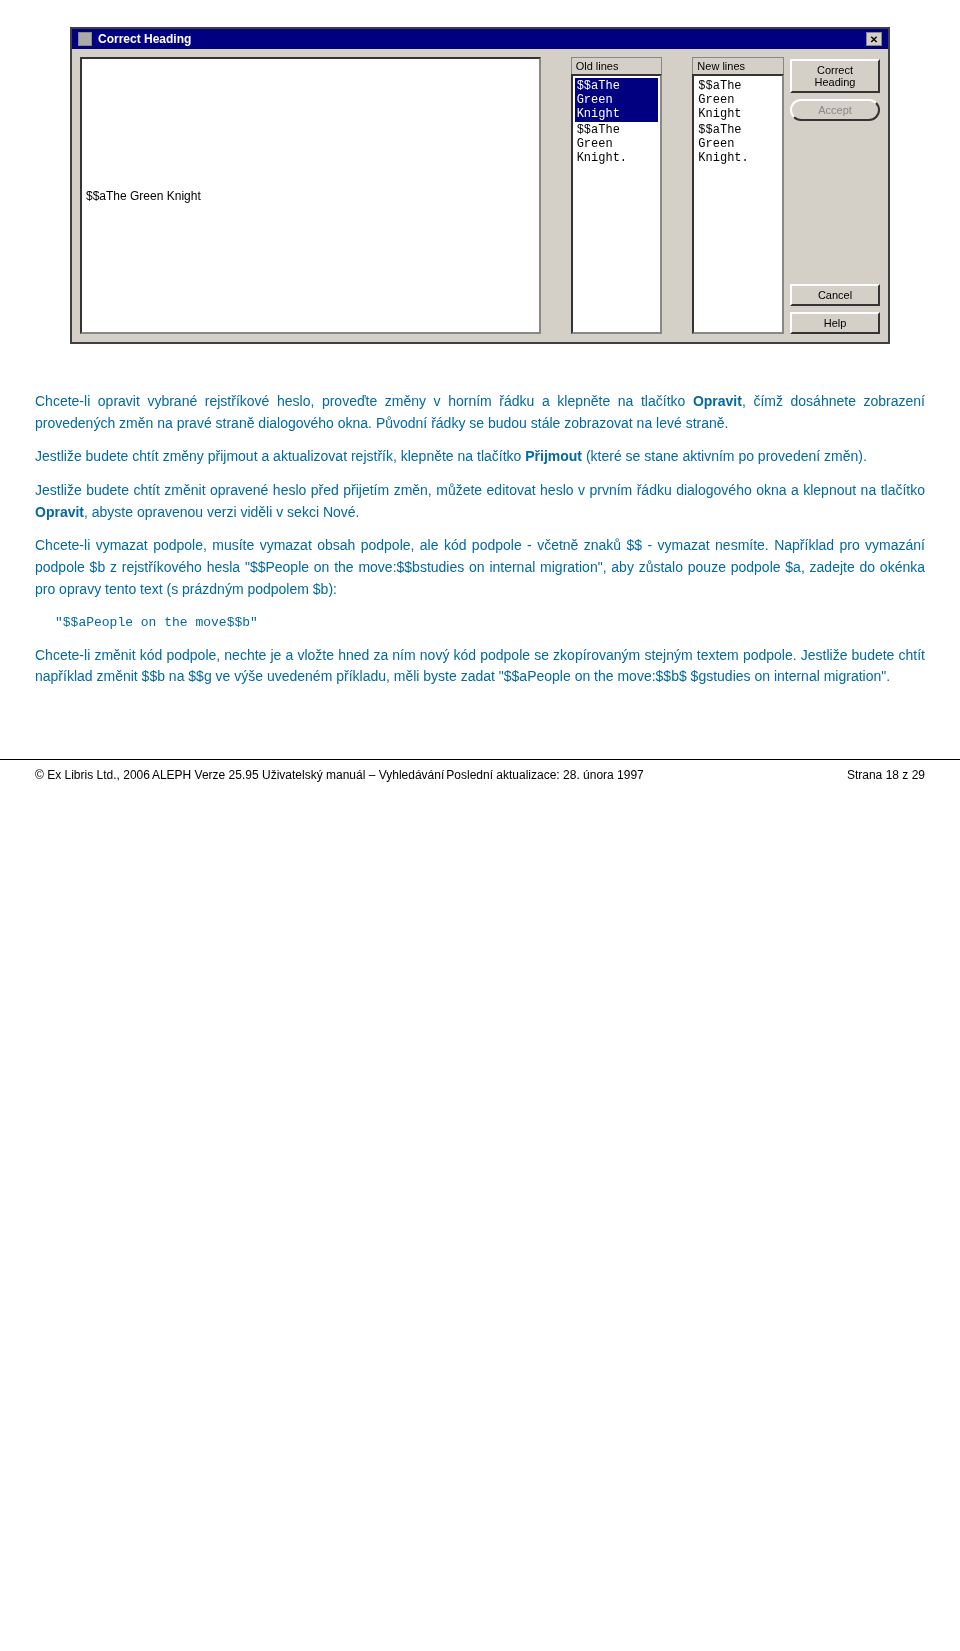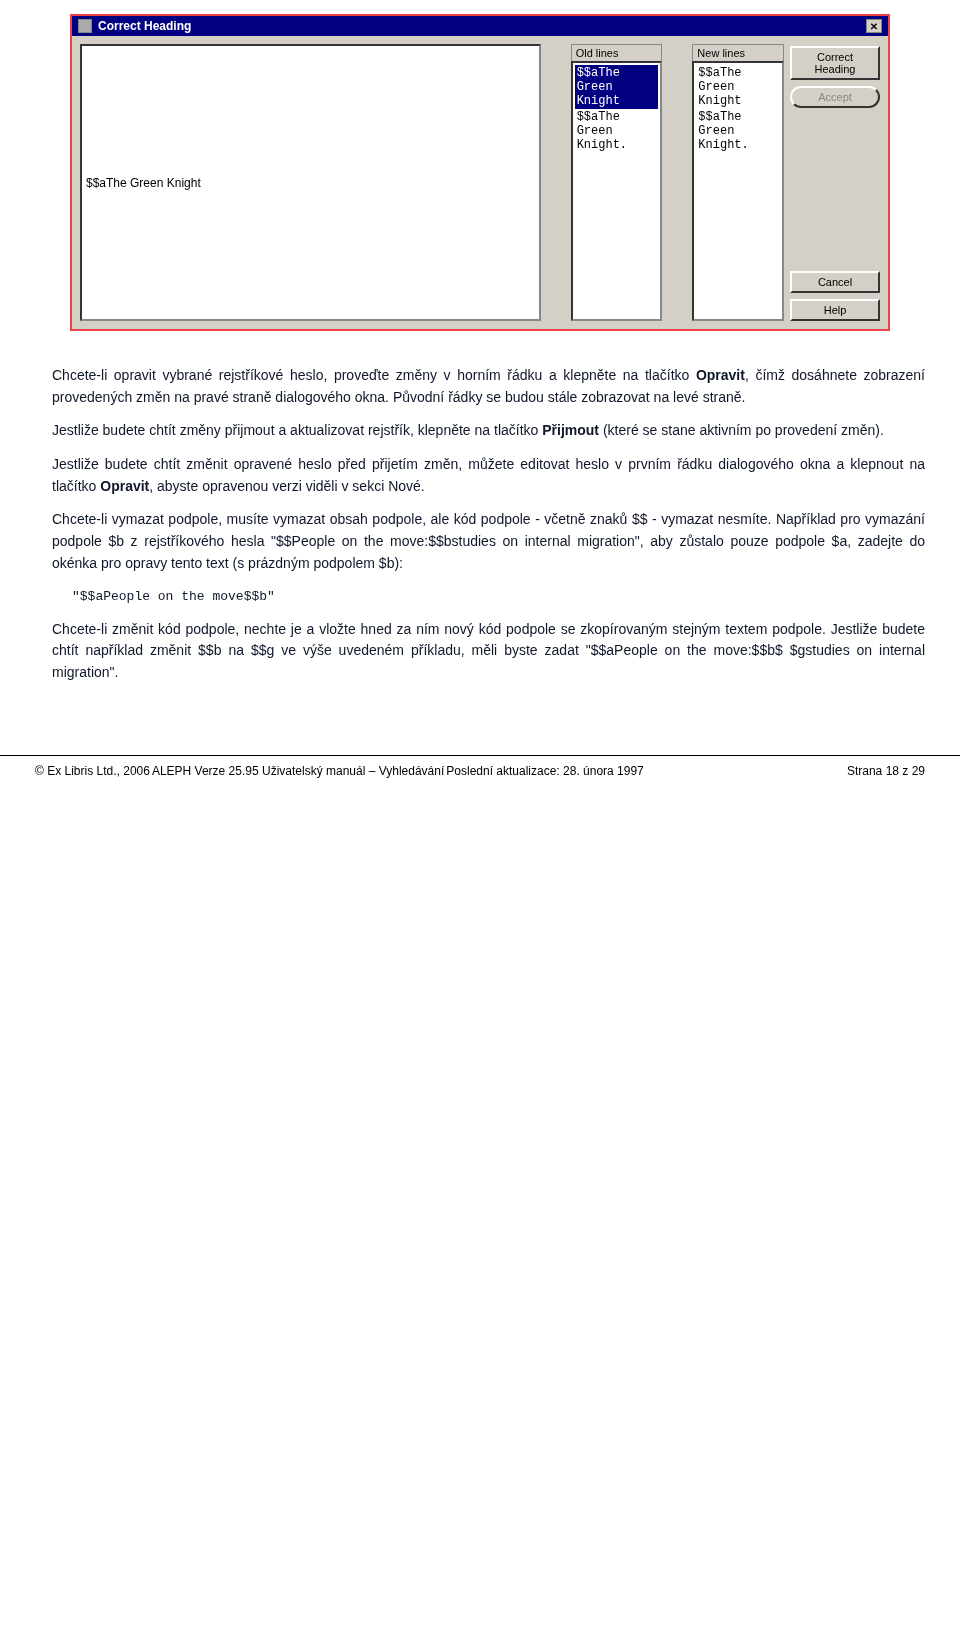--- a/index.html
+++ b/index.html
@@ -7,23 +7,23 @@
       font-family: Arial, sans-serif;
       font-size: 14px;
       background: #ffffff;
       color: #000000;
       width: 960px;
       min-height: 1651px;
     }
 
     
     .dialog-outer {
-      margin: 14px auto;
+      margin: 27px auto;
       width: 820px;
-      border: 2px solid #ef4444;
+      border: 2px solid #404040;
       background: #d4d0c8;
       font-family: "MS Sans Serif", Arial, sans-serif;
       font-size: 12px;
     }
     .dialog-titlebar {
       background: #000080;
       color: #ffffff;
       padding: 3px 6px;
       display: flex;
       align-items: center;
@@ -139,22 +139,21 @@
       border-radius: 11px;
     }
     .spacer { flex: 1; }
 
     
     .doc-content {
       padding: 20px 35px;
       font-family: Arial, sans-serif;
       font-size: 14px;
       line-height: 1.55;
-      color: #0f172a;
-      margin-left: 17px;
+      color: #0369a1;
     }
     .doc-content p {
       margin-bottom: 12px;
       text-align: justify;
     }
     .doc-content .code-block {
       font-family: "Courier New", monospace;
       font-size: 13px;
       margin: 12px 0 12px 20px;
       display: block;

